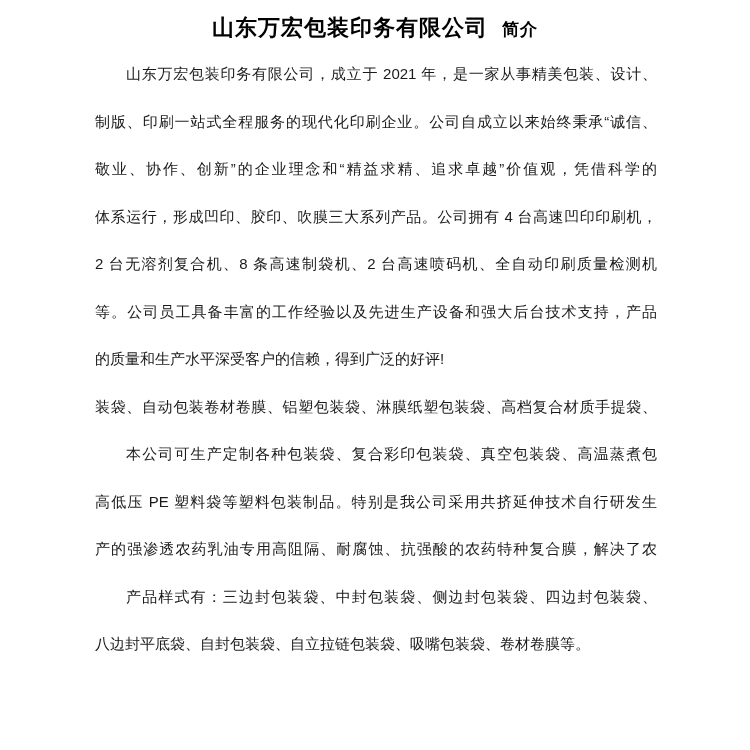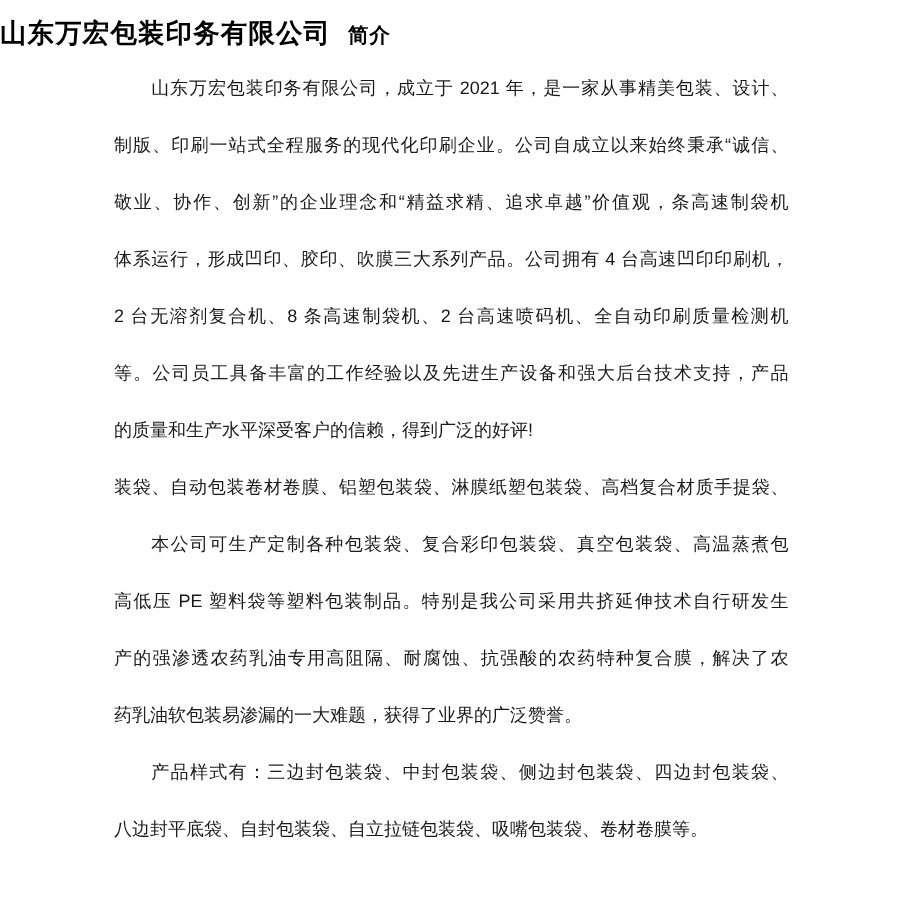--- a/index.html
+++ b/index.html
@@ -9,21 +9,21 @@
     width: 750px;
     height: 750px;
     background: #ffffff;
     overflow: hidden;
     font-family: "Liberation Sans", "DejaVu Sans", sans-serif;
     color: #1a1a1a;
   }
   .title-row {
     padding-top: 13px;
     height: 36px;
-    text-align: left;
+    text-align: center;
     color: #000000;
     font-weight: bold;
     white-space: nowrap;
   }
   .title-main { font-size: 22px; letter-spacing: 1px; }
   .title-sub  { font-size: 17px; margin-left: 14px; letter-spacing: 1px; }
   .content {
     margin: 1px 93px 0 95px; 
   }
   .line {
@@ -44,29 +44,28 @@
 <div class="page">
 
   <div class="title-row">
     <span class="title-main">山东万宏包装印务有限公司</span><span class="title-sub">简介</span>
   </div>
 
   <div class="content">
 
     <div class="line indent">山东万宏包装印务有限公司，成立于 2021 年，是一家从事精美包装、设计、</div>
     <div class="line">制版、印刷一站式全程服务的现代化印刷企业。公司自成立以来始终秉承“诚信、</div>
-    <div class="line">敬业、协作、创新”的企业理念和“精益求精、追求卓越”价值观，条高速制袋机</div>
+    <div class="line">敬业、协作、创新”的企业理念和“精益求精、追求卓越”价值观，凭借科学的</div>
     <div class="line">体系运行，形成凹印、胶印、吹膜三大系列产品。公司拥有 4 台高速凹印印刷机，</div>
     <div class="line">2 台无溶剂复合机、8 条高速制袋机、2 台高速喷码机、全自动印刷质量检测机</div>
     <div class="line">等。公司员工具备丰富的工作经验以及先进生产设备和强大后台技术支持，产品</div>
     <div class="line end">的质量和生产水平深受客户的信赖，得到广泛的好评!</div>
 
     <div class="line">装袋、自动包装卷材卷膜、铝塑包装袋、淋膜纸塑包装袋、高档复合材质手提袋、</div>
     <div class="line indent">本公司可生产定制各种包装袋、复合彩印包装袋、真空包装袋、高温蒸煮包</div>
     <div class="line">高低压 PE 塑料袋等塑料包装制品。特别是我公司采用共挤延伸技术自行研发生</div>
     <div class="line">产的强渗透农药乳油专用高阻隔、耐腐蚀、抗强酸的农药特种复合膜，解决了农</div>
-    <div class="line end">药乳油软包装易渗漏的一大难题，获得了业界的广泛赞誉。</div>
 
     <div class="line indent">产品样式有：三边封包装袋、中封包装袋、侧边封包装袋、四边封包装袋、</div>
     <div class="line end">八边封平底袋、自封包装袋、自立拉链包装袋、吸嘴包装袋、卷材卷膜等。</div>
 
   </div>
 </div>
 
 </body></html>

